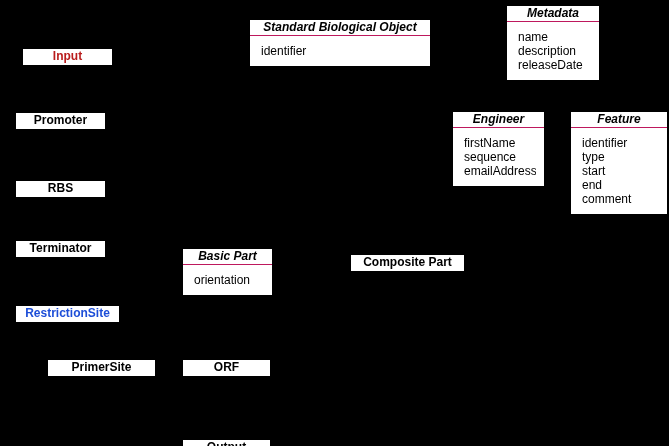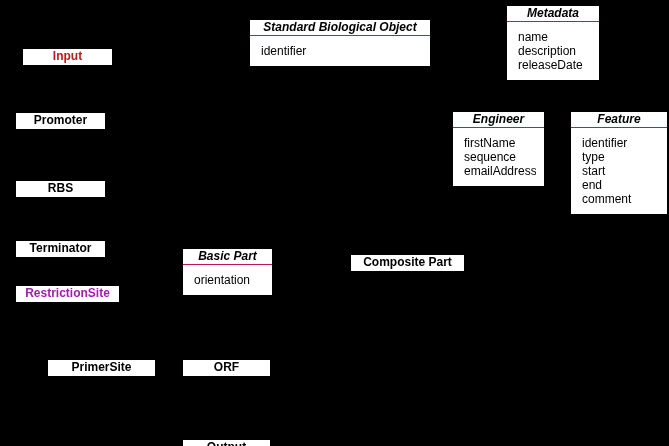--- a/index.html
+++ b/index.html
@@ -109,21 +109,21 @@
     </div>
     <div class="uml-class has-attrs" style="left: 182px; top: 248px; width: 91px; background: rgb(255, 255, 255); color: rgb(0, 0, 0);">
       <div class="uml-title">Basic Part</div>
       <ul class="uml-attrs">
         <li class="uml-attr">orientation</li>
       </ul>
     </div>
     <div class="uml-class" style="left: 350px; top: 254px; width: 115px; background: #fde047; color: rgb(0, 0, 0);">
       <div class="uml-title">Composite Part</div>
     </div>
-    <div class="uml-class" style="left: 15px; top: 285px; width: 105px; background: rgb(255, 255, 255); color: #a21caf;">
+    <div class="uml-class" style="left: 15px; top: 305px; width: 105px; background: rgb(255, 255, 255); color: #1d4ed8;">
       <div class="uml-title">RestrictionSite</div>
     </div>
     <div class="uml-class" style="left: 47px; top: 359px; width: 109px; background: rgb(255, 255, 255); color: rgb(0, 0, 0);">
       <div class="uml-title">PrimerSite</div>
     </div>
     <div class="uml-class" style="left: 182px; top: 359px; width: 89px; background: rgb(255, 255, 255); color: rgb(0, 0, 0);">
       <div class="uml-title">ORF</div>
     </div>
     <div class="uml-class" style="left: 182px; top: 415px; width: 89px; background: rgb(255, 255, 255); color: rgb(0, 0, 0); margin-top: 24px;">
       <div class="uml-title">Output</div>

